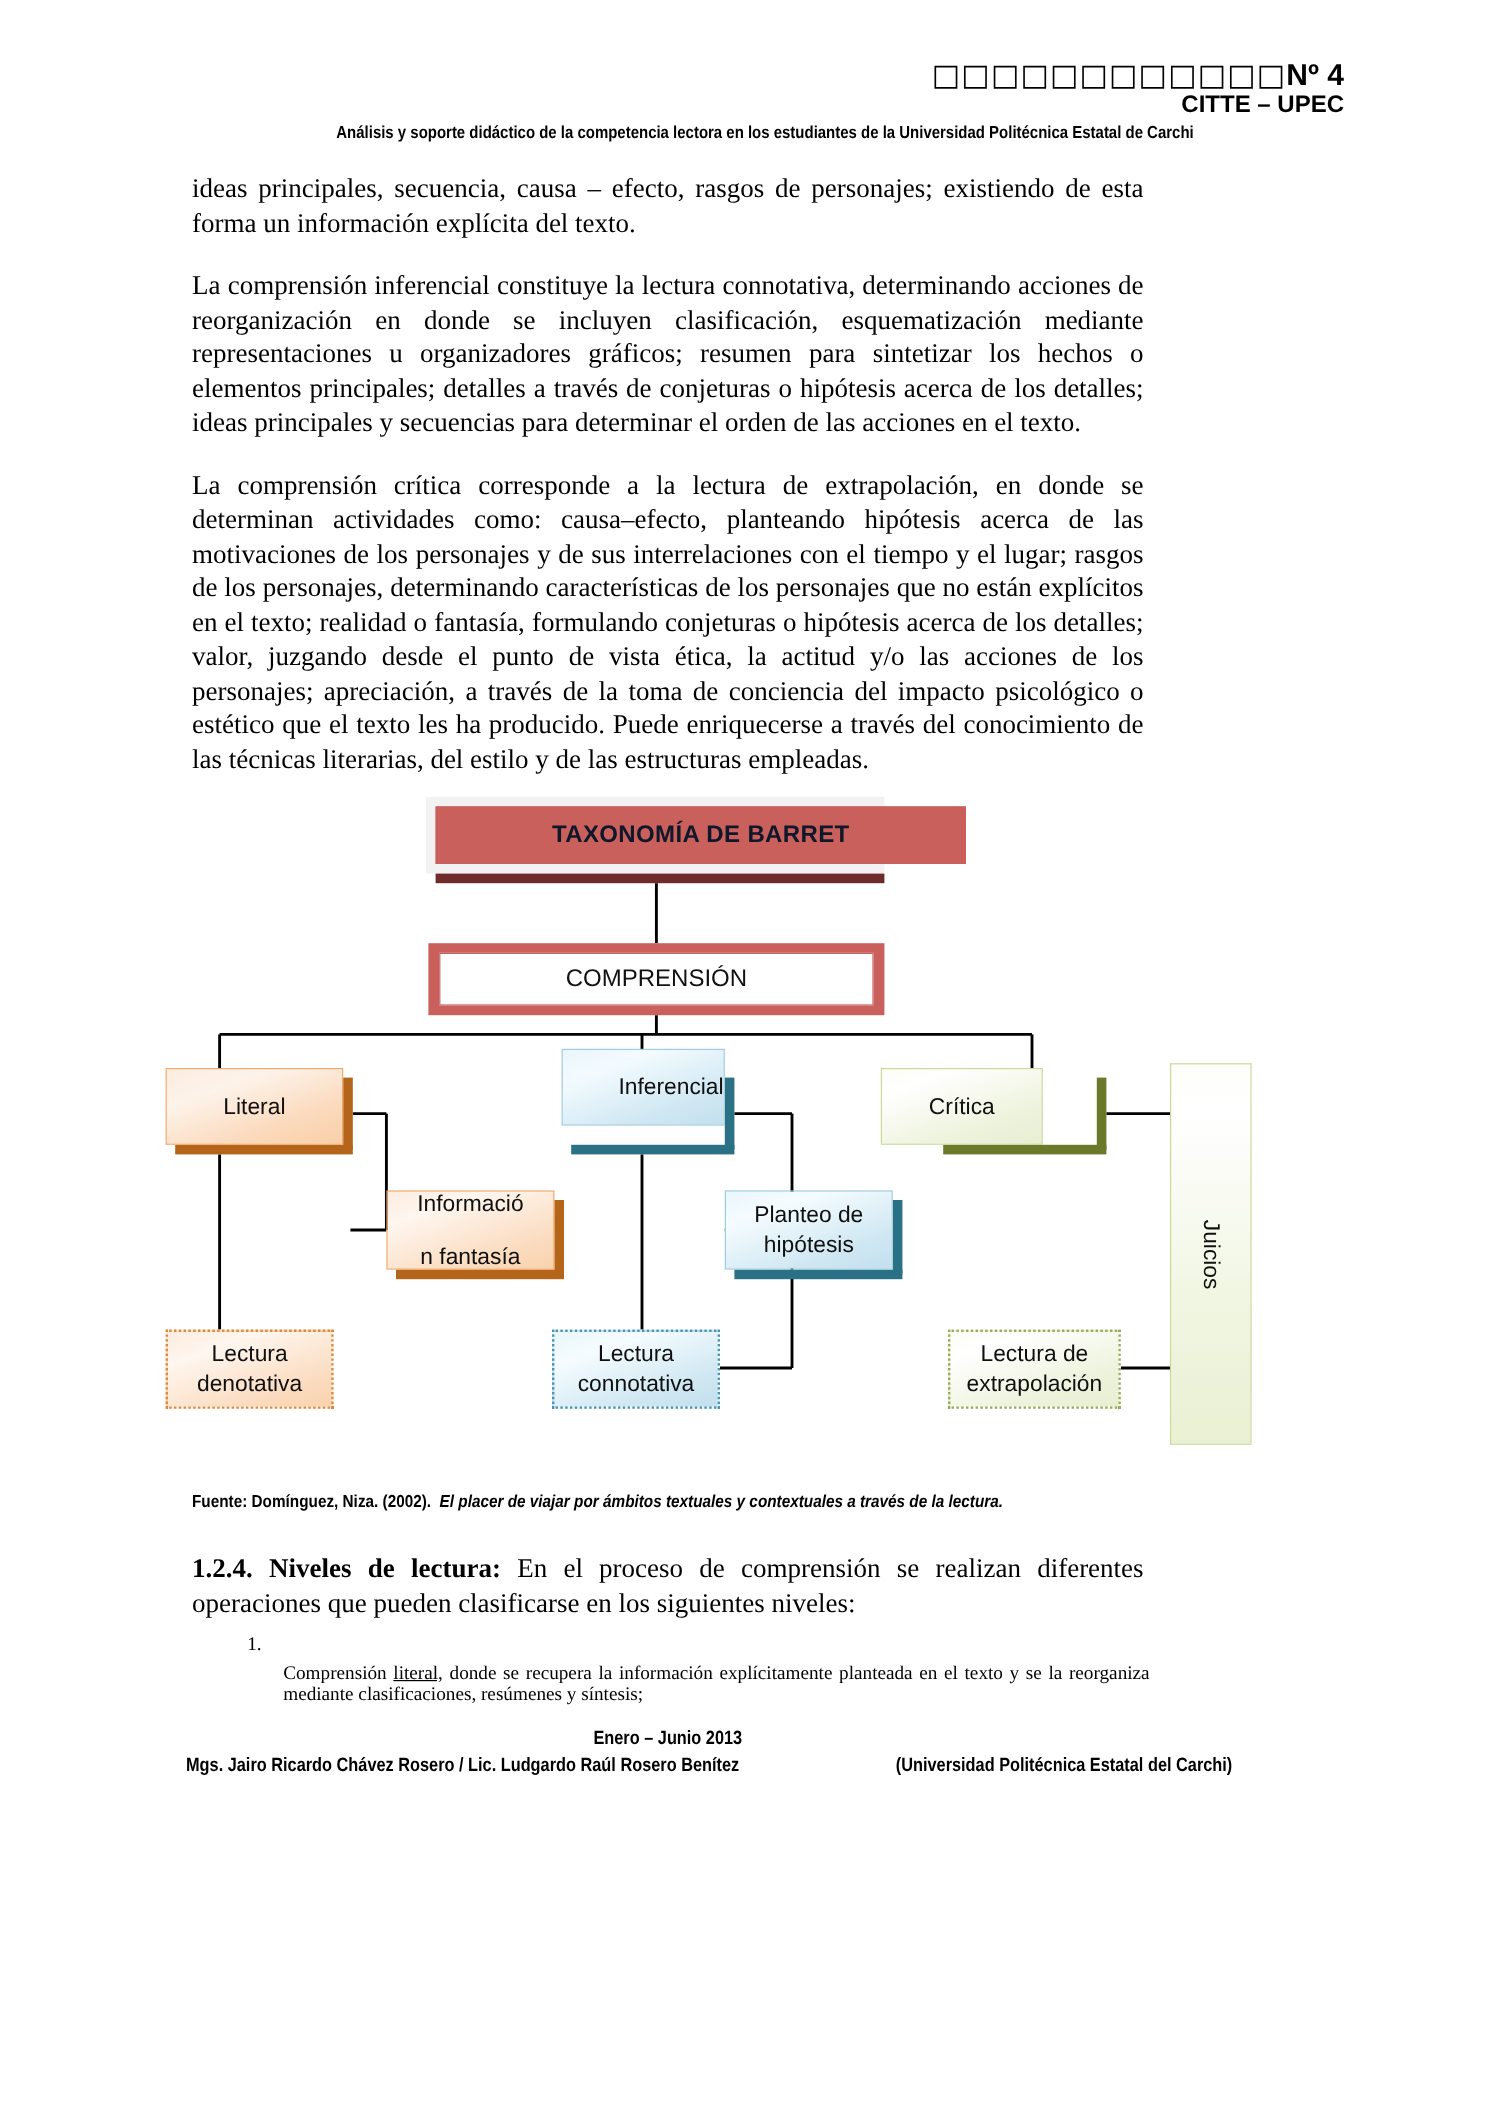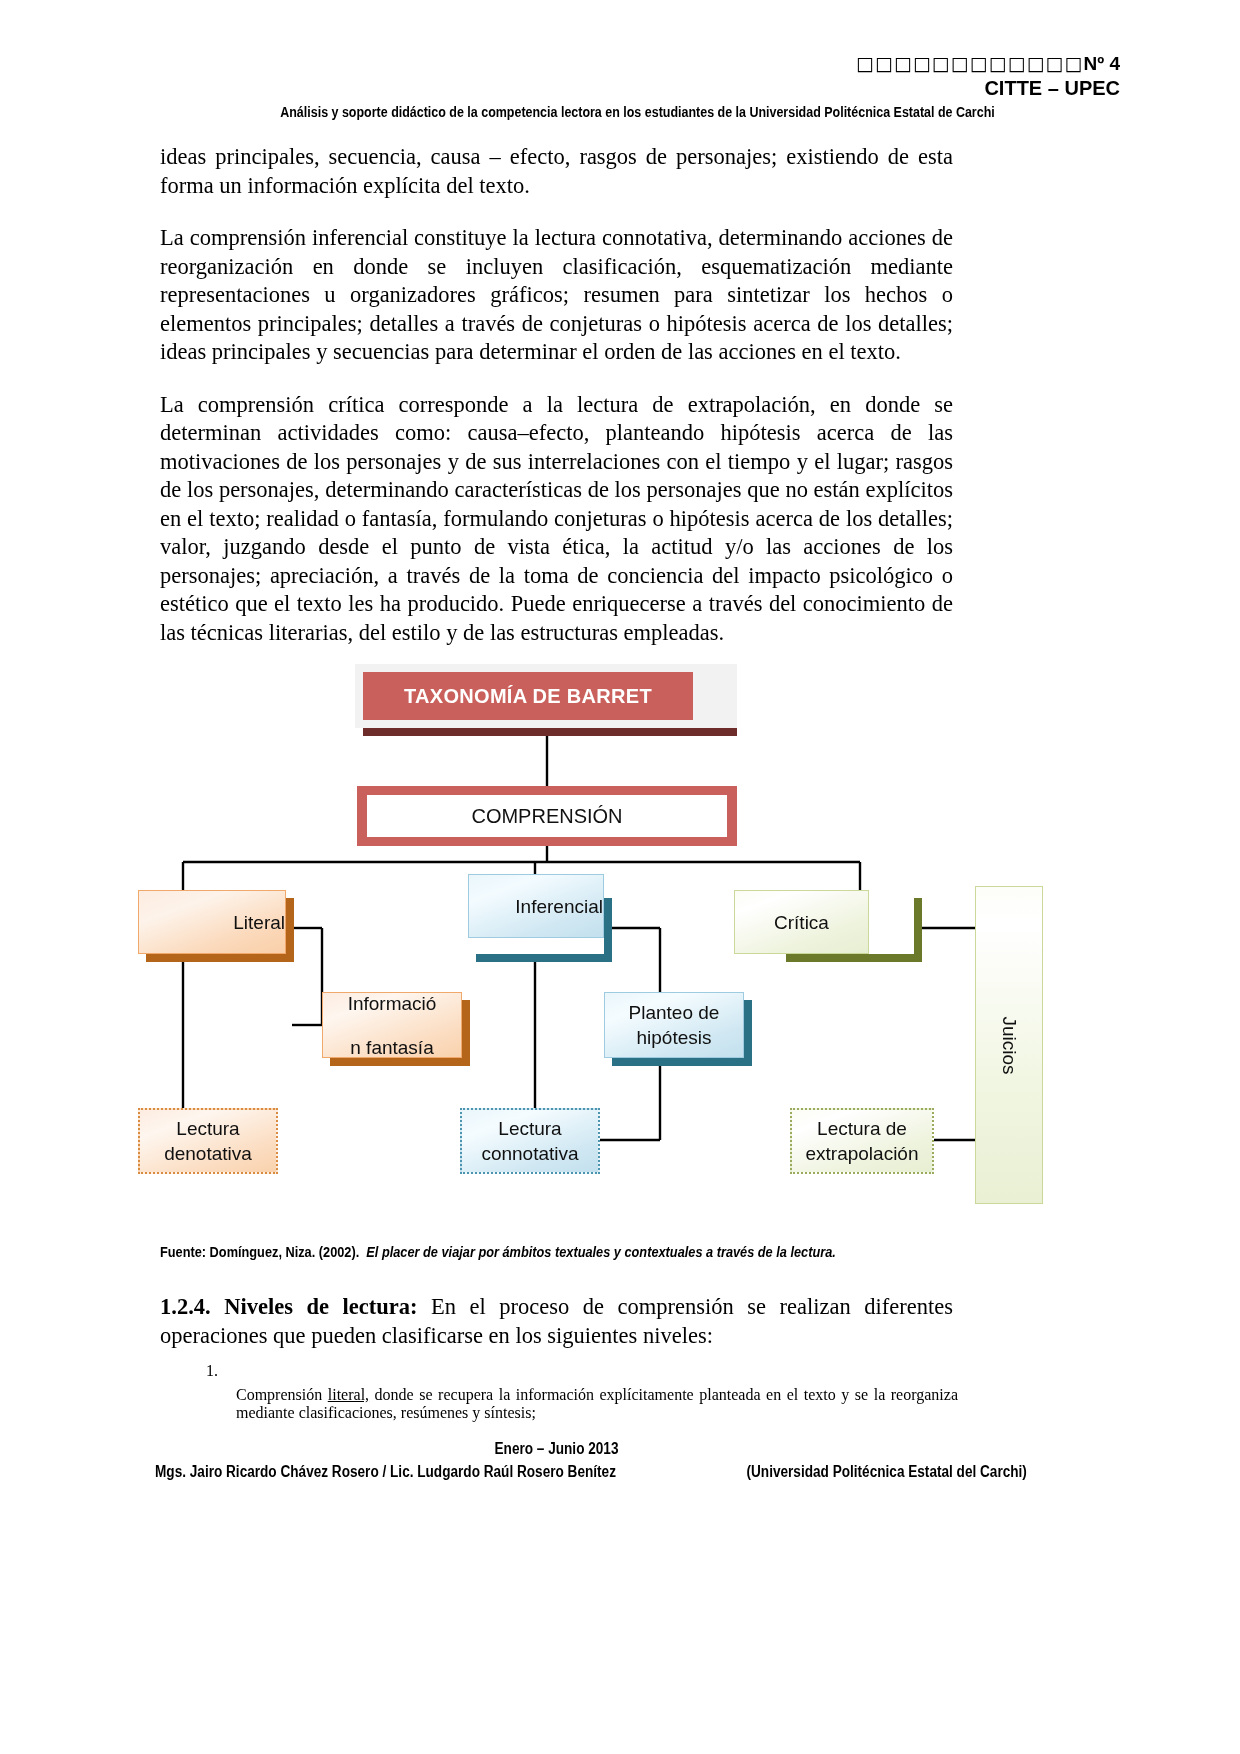--- a/index.html
+++ b/index.html
@@ -6,21 +6,21 @@
   body{
     width:1240px;height:1754px;position:relative;overflow:hidden;
     font-family:"Liberation Serif", serif;color:#000;
   }
   .page{position:absolute;inset:0;}
 
   
   .hdr{position:absolute;left:155px;right:120px;top:52px;}
   .hdr-line1{
     text-align:right;font-family:"Liberation Sans", sans-serif;
-    font-weight:bold;font-size:19px;line-height:22px;letter-spacing:0px;
+    font-weight:bold;font-size:25px;line-height:22px;letter-spacing:0px;
   }
   .tofu{font-family:"DejaVu Sans", sans-serif;letter-spacing:1px;}
   .hdr-line2{
     text-align:right;font-family:"Liberation Sans", sans-serif;
     font-weight:bold;font-size:20px;line-height:24px;margin-top:1px;
   }
   .hdr-line3{
     text-align:center;font-family:"Liberation Sans", sans-serif;
     font-weight:bold;font-size:14.5px;line-height:18px;margin-top:3px;
     transform:scaleX(0.86);transform-origin:center center;white-space:nowrap;
@@ -45,23 +45,23 @@
 
   .node{
     position:absolute;box-sizing:border-box;display:flex;align-items:center;
     justify-content:center;text-align:center;
     font-family:"Liberation Sans", sans-serif;font-size:19px;color:#101010;
     line-height:25px;
   }
 
   
   .n-top{
-    left:363px;top:12px;width:330px;height:48px;
+    left:363px;top:12px;width:442px;height:48px;
     background:#c9605c;border:1px solid #c9605c;
-    font-weight:bold;font-size:20px;color:#ffffff;letter-spacing:.3px;
+    font-weight:bold;font-size:20px;color:#0f172a;letter-spacing:.3px;
   }
   .n-top-outer{
     position:absolute;left:355px;top:4px;width:382px;height:64px;
     background:#f2f2f2;box-sizing:border-box;
   }
   .n-top-shadow{
     position:absolute;left:363px;top:68px;width:374px;height:8px;background:#6d2c2a;
   }
 
   
@@ -77,21 +77,20 @@
     position:absolute;left:357px;top:126px;width:380px;height:60px;
     display:flex;align-items:center;justify-content:center;
     font-family:"Liberation Sans", sans-serif;font-size:20px;color:#111;
   }
 
   
   .n-literal{
     left:138px;top:230px;width:148px;height:64px;
     background:linear-gradient(160deg,#fdece0 0%,#fdf3ea 28%,#fbd9bb 72%,#f9cfa8 100%);
     border:1px solid #f0a96a;
-    justify-content:flex-end;
   }
   .sh-literal{position:absolute;left:146px;top:294px;width:148px;height:8px;background:#b4651a;}
   .sh-literal-r{position:absolute;left:286px;top:238px;width:8px;height:60px;background:#b4651a;}
 
   .n-infer{
     left:468px;top:214px;width:136px;height:64px;
     background:linear-gradient(160deg,#eaf6fb 0%,#f3fbff 25%,#cfe7f2 75%,#c3e0ee 100%);
     border:1px solid #9ecbe0;
     justify-content:flex-end;
   }

